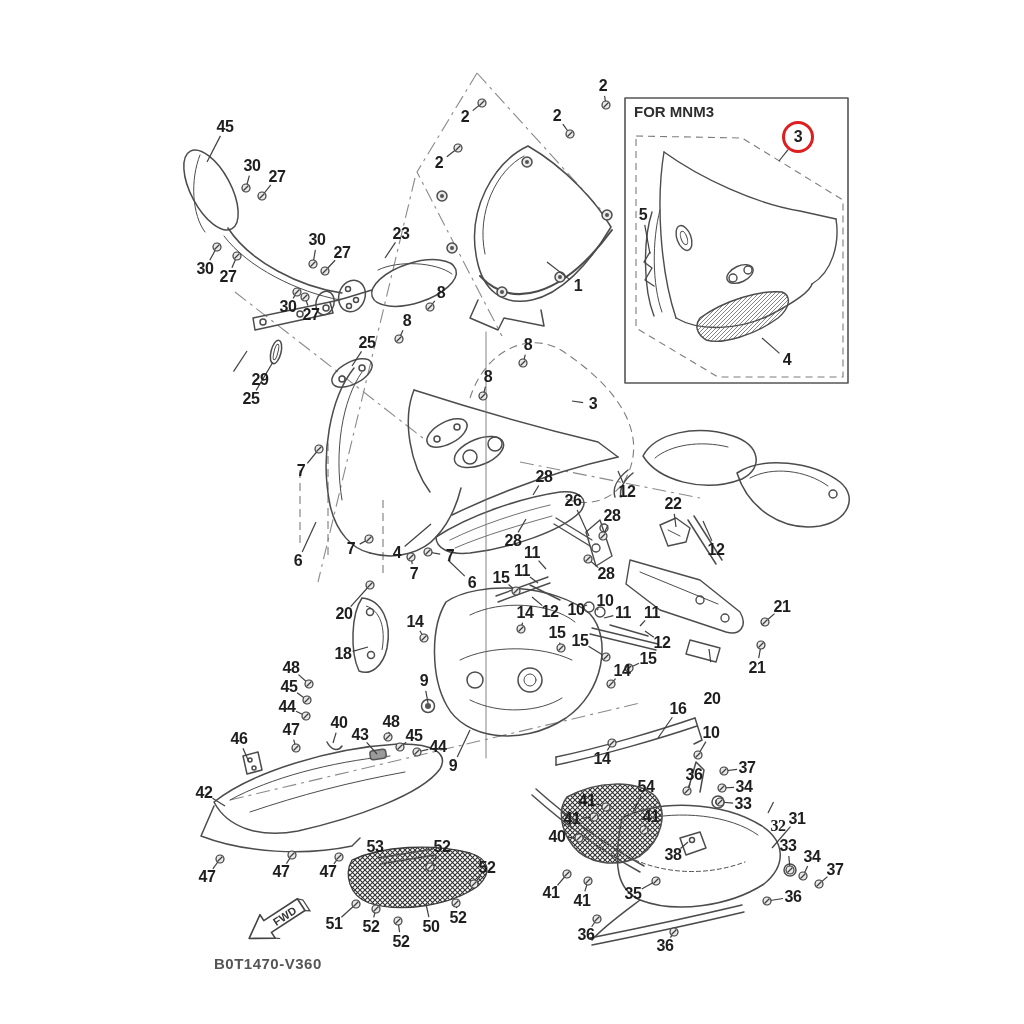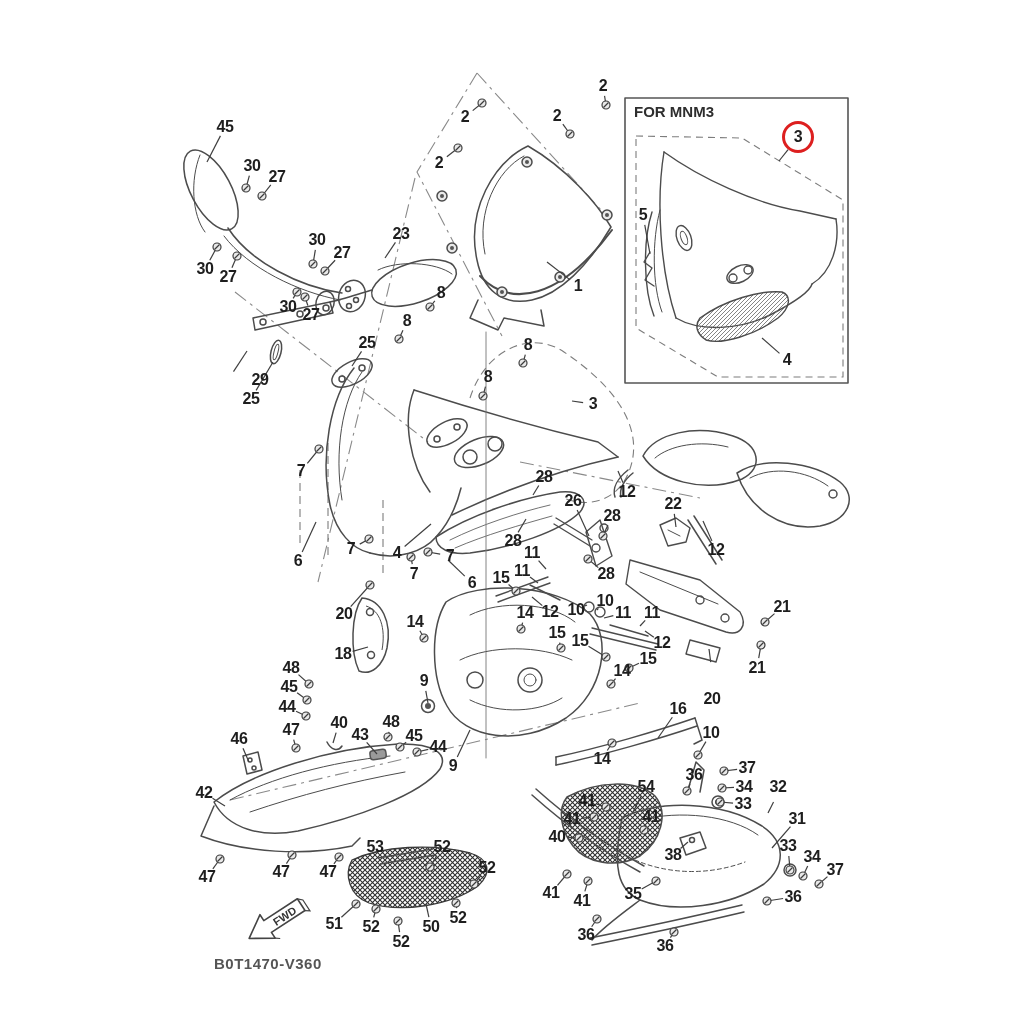--- a/index.html
+++ b/index.html
@@ -668,21 +668,21 @@
       <div class="callout" style="left: 782px; top: 607px;">21</div>
       <div class="callout" style="left: 757px; top: 668px;">21</div>
       <div class="callout" style="left: 678px; top: 709px;">16</div>
       <div class="callout" style="left: 711px; top: 733px;">10</div>
       <div class="callout" style="left: 344px; top: 614px;">20</div>
       <div class="callout" style="left: 343px; top: 654px;">18</div>
       <div class="callout" style="left: 694px; top: 775px;">36</div>
       <div class="callout" style="left: 747px; top: 768px;">37</div>
       <div class="callout" style="left: 744px; top: 787px;">34</div>
       <div class="callout" style="left: 743px; top: 804px;">33</div>
-      <div class="callout" style="left: 778px; top: 787px;">32</div>
+      <div class="callout" style="left: 778px; top: 826px; font-family: Liberation Serif, serif;">32</div>
       <div class="callout" style="left: 797px; top: 819px;">31</div>
       <div class="callout" style="left: 788px; top: 846px;">33</div>
       <div class="callout" style="left: 812px; top: 857px;">34</div>
       <div class="callout" style="left: 835px; top: 870px;">37</div>
       <div class="callout" style="left: 793px; top: 897px;">36</div>
       <div class="callout" style="left: 586px; top: 935px;">36</div>
       <div class="callout" style="left: 665px; top: 946px;">36</div>
       <div class="callout" style="left: 633px; top: 894px; text-align: center;">35</div>
       <div class="callout" style="left: 673px; top: 855px;">38</div>
       <div class="callout" style="left: 646px; top: 787px;">54</div>

